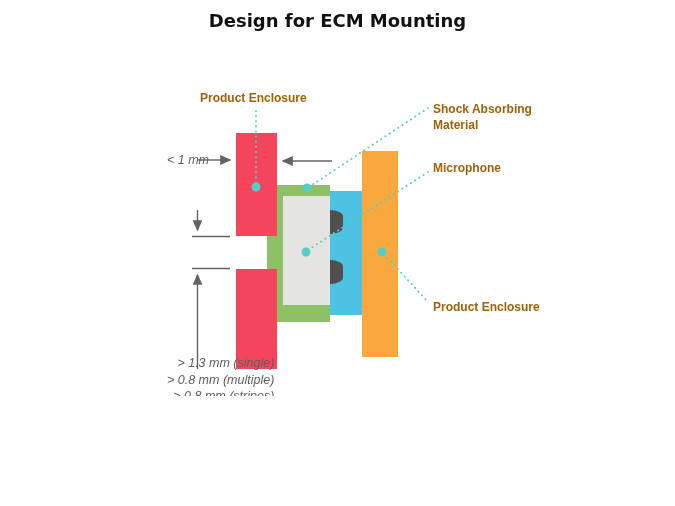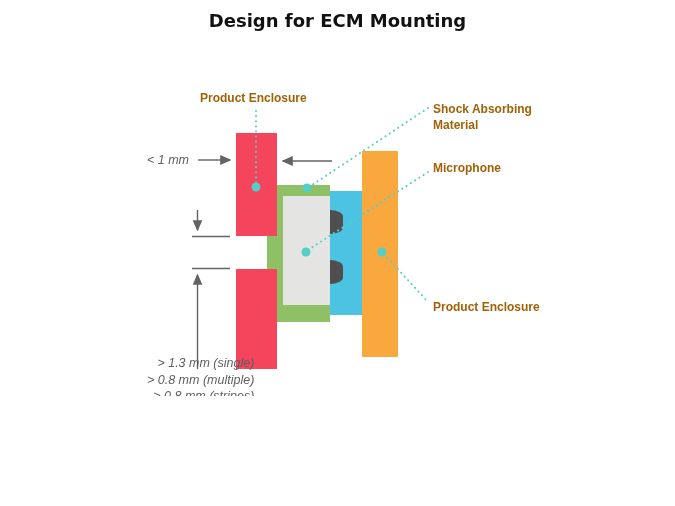--- a/index.html
+++ b/index.html
@@ -57,20 +57,21 @@
   #label-pe-right { left: 433px; top: 300px; }
 
   
   .dim-label {
     position: absolute;
     font-size: 12.5px;
     font-style: italic;
     color: #5f5f5f;
     white-space: pre-line;
     line-height: 16.5px;
+    margin-left: 20px;
   }
   #dim-width { left: 147px; top: 152px; }
   #dim-gap   { left: 147px; top: 355px; text-align: right; }
 
   
   #overlay { position: absolute; left: 0; top: 0; }
   .teal-dotted {
     stroke: #55cfc5;
     stroke-width: 2;
     stroke-dasharray: 0.1 5;

